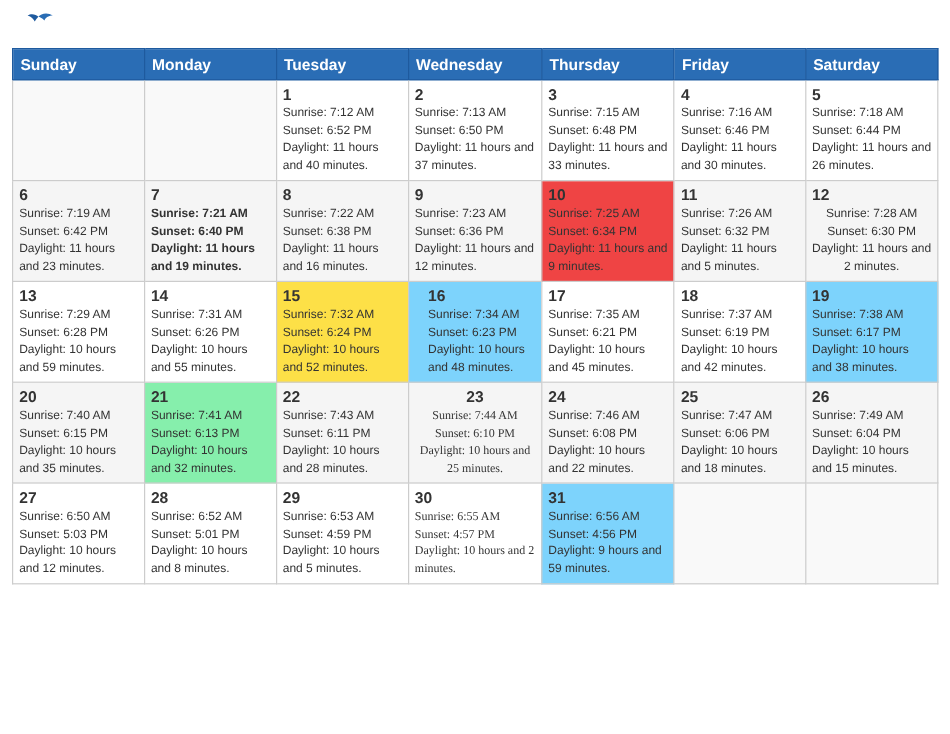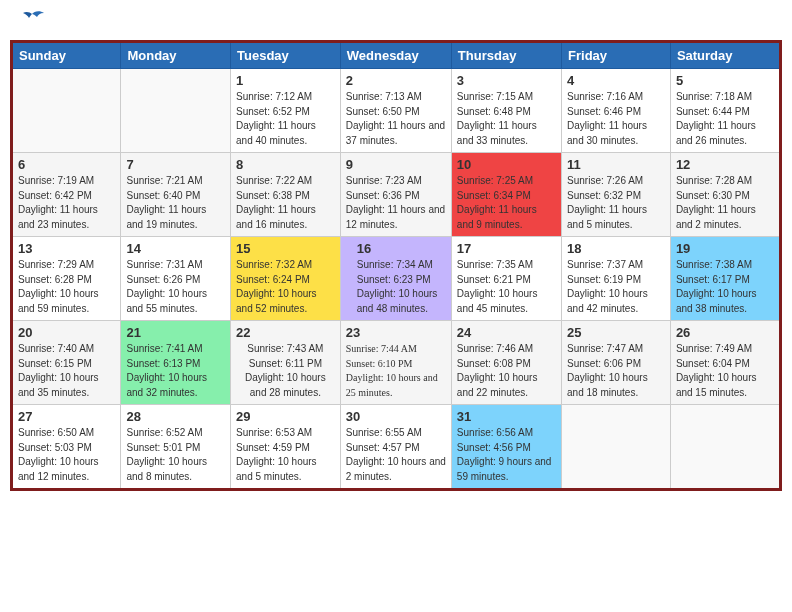--- a/index.html
+++ b/index.html
@@ -31,21 +31,21 @@
       color: #333;
       line-height: 1.1;
     }
     .location-title {
       font-size: 16px;
       color: #555;
     }
     .calendar {
       width: 100%;
       border-collapse: collapse;
-      border: 3px solid #7f1d1d;
+      border: 1px solid #7f1d1d;
     }
     .calendar th {
       background-color: #2a6db5;
       color: #fff;
       text-align: left;
       padding: 5px 6px;
       font-size: 13px;
       border: 1px solid #1e5a9e;
     }
     .calendar td {
@@ -159,21 +159,21 @@
       </tr>
       <tr>
         <td style="background-color: rgb(245, 245, 245);">
           <span class="day-number">6</span>
           <div class="day-info" style="white-space: pre-line;">Sunrise: 7:19 AM
 Sunset: 6:42 PM
 Daylight: 11 hours and 23 minutes.</div>
         </td>
         <td style="background-color: rgb(245, 245, 245);">
           <span class="day-number">7</span>
-          <div class="day-info" style="white-space: pre-line;">Sunrise: 7:21 AM
+          <div class="day-info" style="white-space: pre-line; font-weight: bold;">Sunrise: 7:21 AM
 Sunset: 6:40 PM
 Daylight: 11 hours and 19 minutes.</div>
         </td>
         <td style="background-color: rgb(245, 245, 245);">
           <span class="day-number">8</span>
           <div class="day-info" style="white-space: pre-line;">Sunrise: 7:22 AM
 Sunset: 6:38 PM
 Daylight: 11 hours and 16 minutes.</div>
         </td>
         <td style="background-color: rgb(245, 245, 245);">
@@ -189,21 +189,21 @@
 Daylight: 11 hours and 9 minutes.</div>
         </td>
         <td style="background-color: rgb(245, 245, 245);">
           <span class="day-number">11</span>
           <div class="day-info" style="white-space: pre-line;">Sunrise: 7:26 AM
 Sunset: 6:32 PM
 Daylight: 11 hours and 5 minutes.</div>
         </td>
         <td style="background-color: rgb(245, 245, 245);">
           <span class="day-number">12</span>
-          <div class="day-info" style="white-space: pre-line;">Sunrise: 7:28 AM
+          <div class="day-info" style="white-space: pre-line; text-align: center;">Sunrise: 7:28 AM
 Sunset: 6:30 PM
 Daylight: 11 hours and 2 minutes.</div>
         </td>
       </tr>
       <tr>
         <td style="background-color: rgb(255, 255, 255);">
           <span class="day-number">13</span>
           <div class="day-info" style="white-space: pre-line;">Sunrise: 7:29 AM
 Sunset: 6:28 PM
 Daylight: 10 hours and 59 minutes.</div>
@@ -213,21 +213,21 @@
           <div class="day-info" style="white-space: pre-line;">Sunrise: 7:31 AM
 Sunset: 6:26 PM
 Daylight: 10 hours and 55 minutes.</div>
         </td>
         <td style="background-color: #fde047;">
           <span class="day-number">15</span>
           <div class="day-info" style="white-space: pre-line;">Sunrise: 7:32 AM
 Sunset: 6:24 PM
 Daylight: 10 hours and 52 minutes.</div>
         </td>
-        <td style="background-color: #c4b5fd; padding-left: 16px;">
+        <td style="background-color: #7dd3fc; padding-left: 16px;">
           <span class="day-number">16</span>
           <div class="day-info" style="white-space: pre-line;">Sunrise: 7:34 AM
 Sunset: 6:23 PM
 Daylight: 10 hours and 48 minutes.</div>
         </td>
         <td style="background-color: rgb(255, 255, 255);">
           <span class="day-number">17</span>
           <div class="day-info" style="white-space: pre-line;">Sunrise: 7:35 AM
 Sunset: 6:21 PM
 Daylight: 10 hours and 45 minutes.</div>
@@ -253,25 +253,25 @@
 Daylight: 10 hours and 35 minutes.</div>
         </td>
         <td style="background-color: #86efac;">
           <span class="day-number">21</span>
           <div class="day-info" style="white-space: pre-line;">Sunrise: 7:41 AM
 Sunset: 6:13 PM
 Daylight: 10 hours and 32 minutes.</div>
         </td>
         <td style="background-color: rgb(245, 245, 245);">
           <span class="day-number">22</span>
-          <div class="day-info" style="white-space: pre-line; text-align: center;">Sunrise: 7:43 AM
+          <div class="day-info" style="white-space: pre-line;">Sunrise: 7:43 AM
 Sunset: 6:11 PM
 Daylight: 10 hours and 28 minutes.</div>
         </td>
-        <td style="background-color: rgb(245, 245, 245);">
+        <td style="background-color: rgb(245, 245, 245); text-align: center;">
           <span class="day-number">23</span>
           <div class="day-info" style="white-space: pre-line; font-family: Liberation Serif, serif;">Sunrise: 7:44 AM
 Sunset: 6:10 PM
 Daylight: 10 hours and 25 minutes.</div>
         </td>
         <td style="background-color: rgb(245, 245, 245);">
           <span class="day-number">24</span>
           <div class="day-info" style="white-space: pre-line;">Sunrise: 7:46 AM
 Sunset: 6:08 PM
 Daylight: 10 hours and 22 minutes.</div>
@@ -303,21 +303,21 @@
 Daylight: 10 hours and 8 minutes.</div>
         </td>
         <td style="background-color: rgb(255, 255, 255);">
           <span class="day-number">29</span>
           <div class="day-info" style="white-space: pre-line;">Sunrise: 6:53 AM
 Sunset: 4:59 PM
 Daylight: 10 hours and 5 minutes.</div>
         </td>
         <td style="background-color: rgb(255, 255, 255);">
           <span class="day-number">30</span>
-          <div class="day-info" style="white-space: pre-line;">Sunrise: 6:55 AM
+          <div class="day-info" style="white-space: pre-line; font-family: Liberation Serif, serif;">Sunrise: 6:55 AM
 Sunset: 4:57 PM
 Daylight: 10 hours and 2 minutes.</div>
         </td>
         <td style="background-color: #7dd3fc;">
           <span class="day-number">31</span>
           <div class="day-info" style="white-space: pre-line;">Sunrise: 6:56 AM
 Sunset: 4:56 PM
 Daylight: 9 hours and 59 minutes.</div>
         </td>
         <td class="empty-cell"></td>

